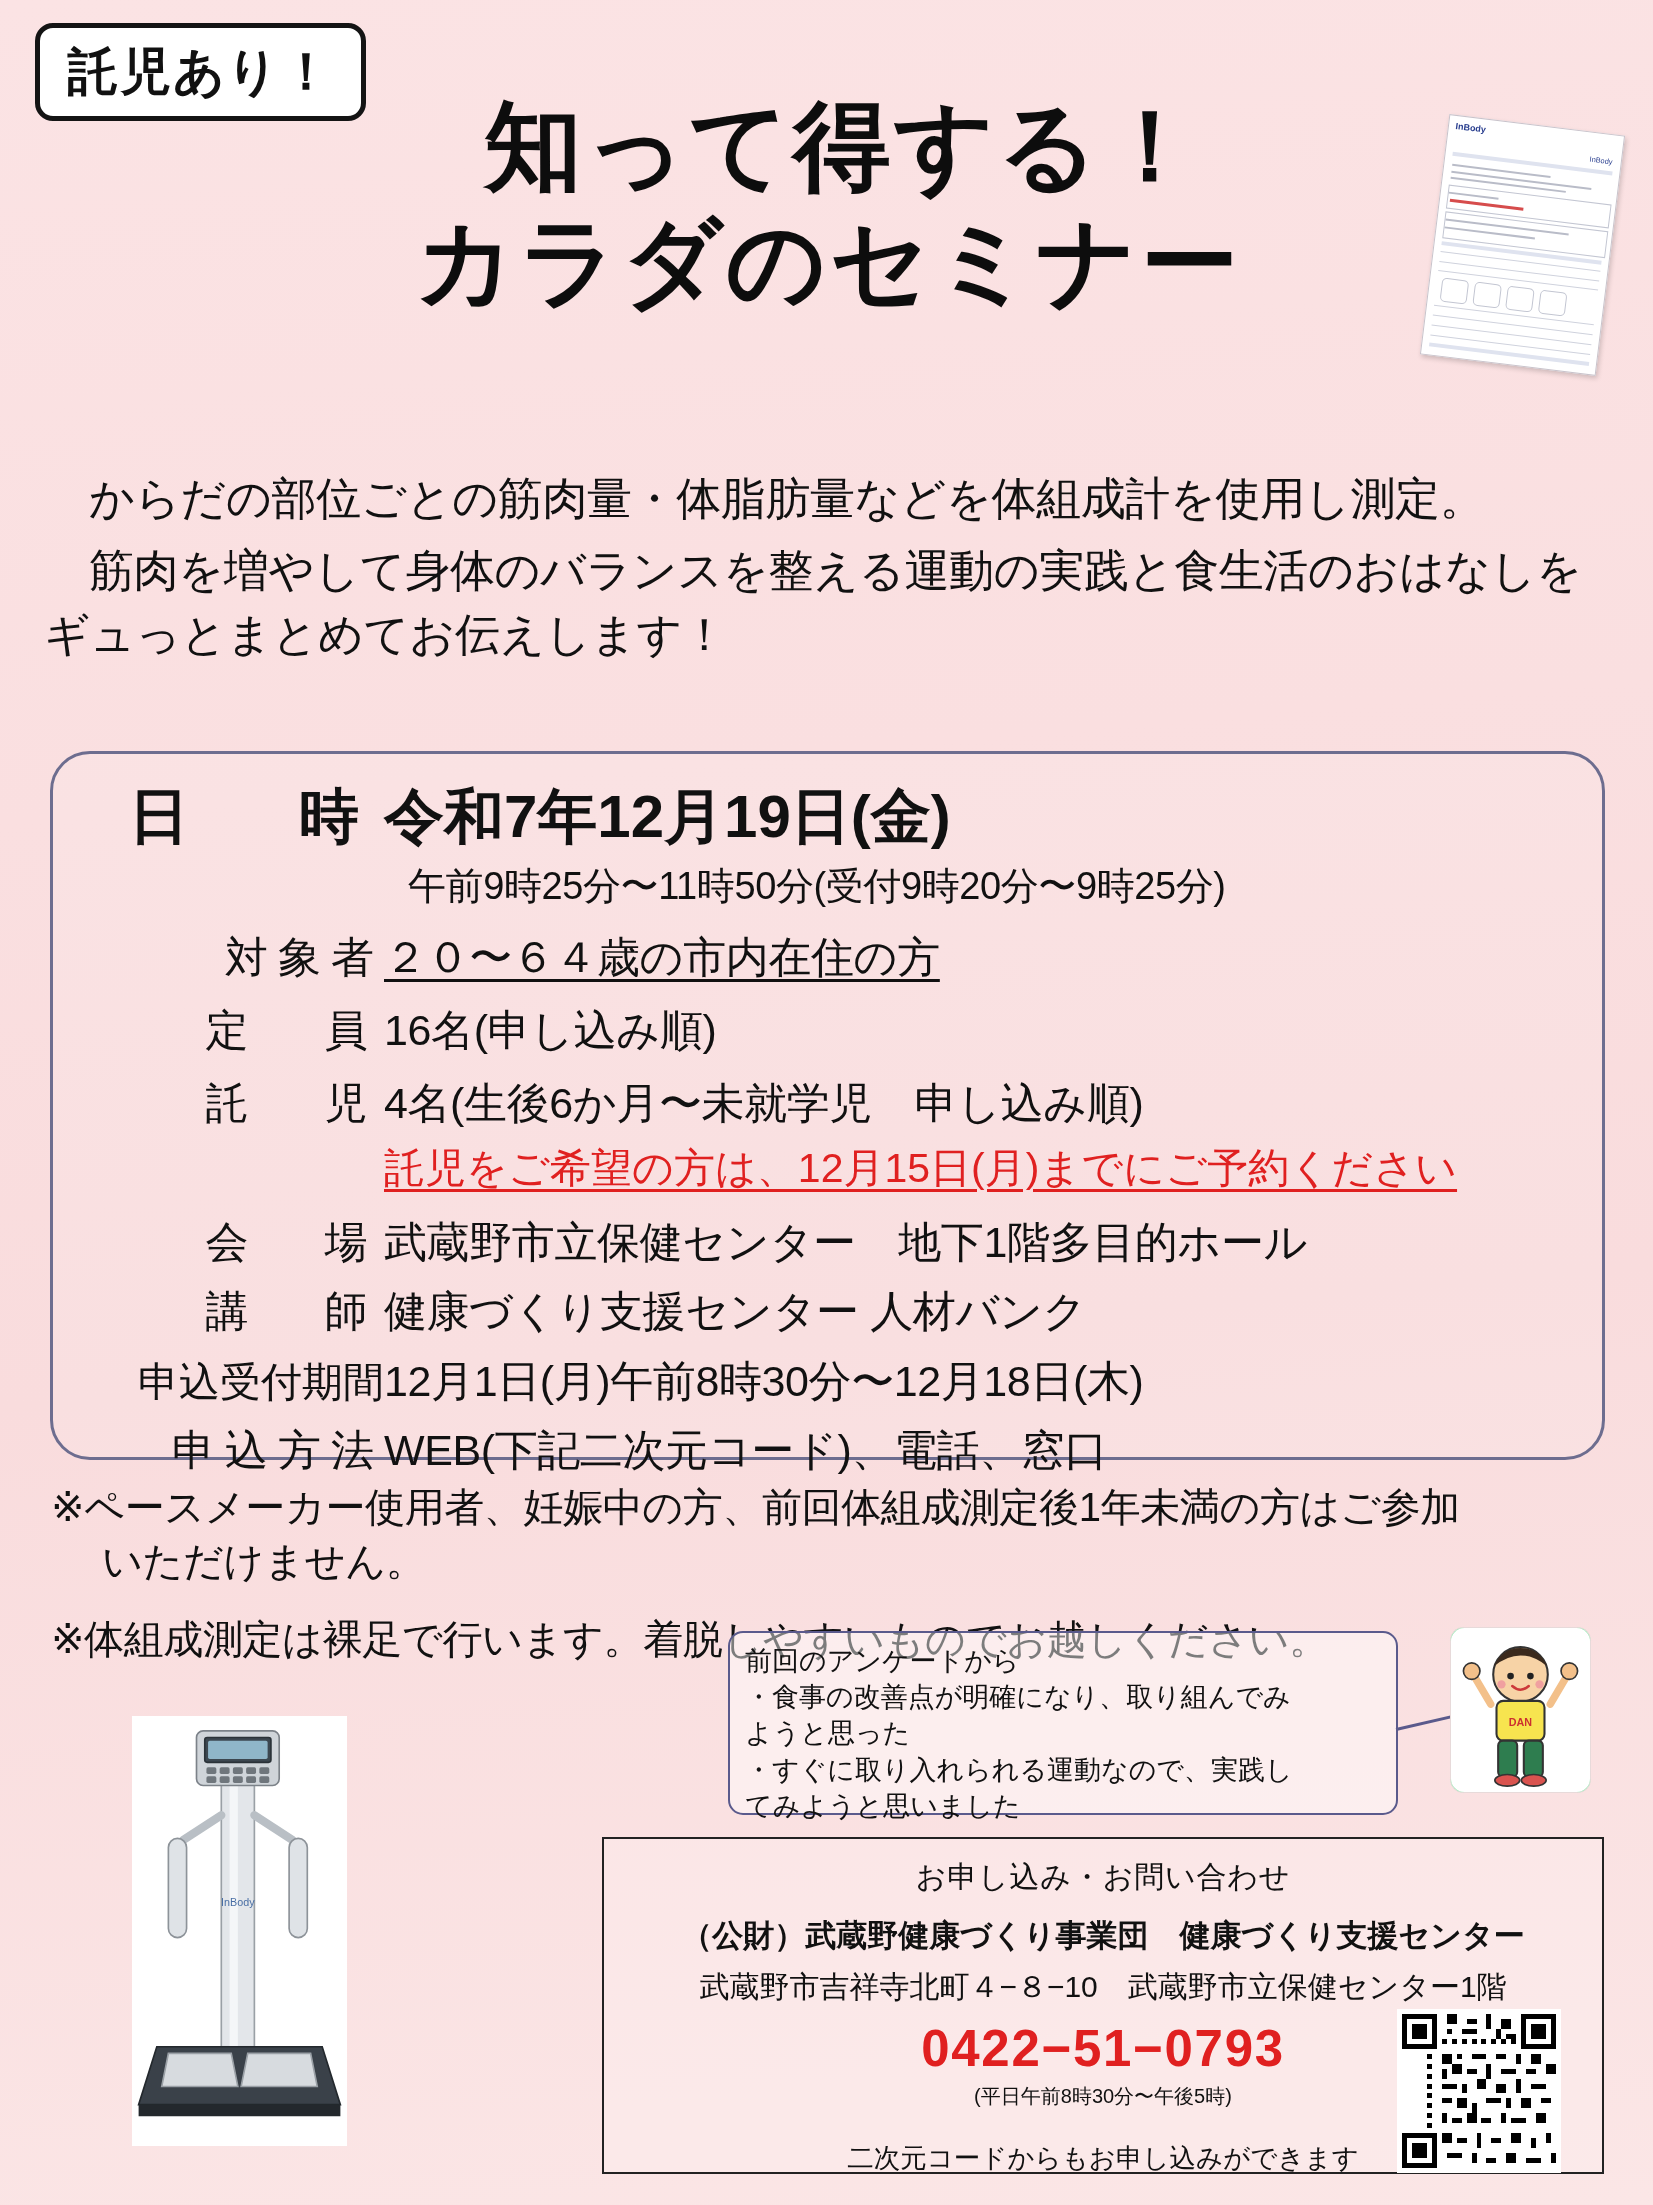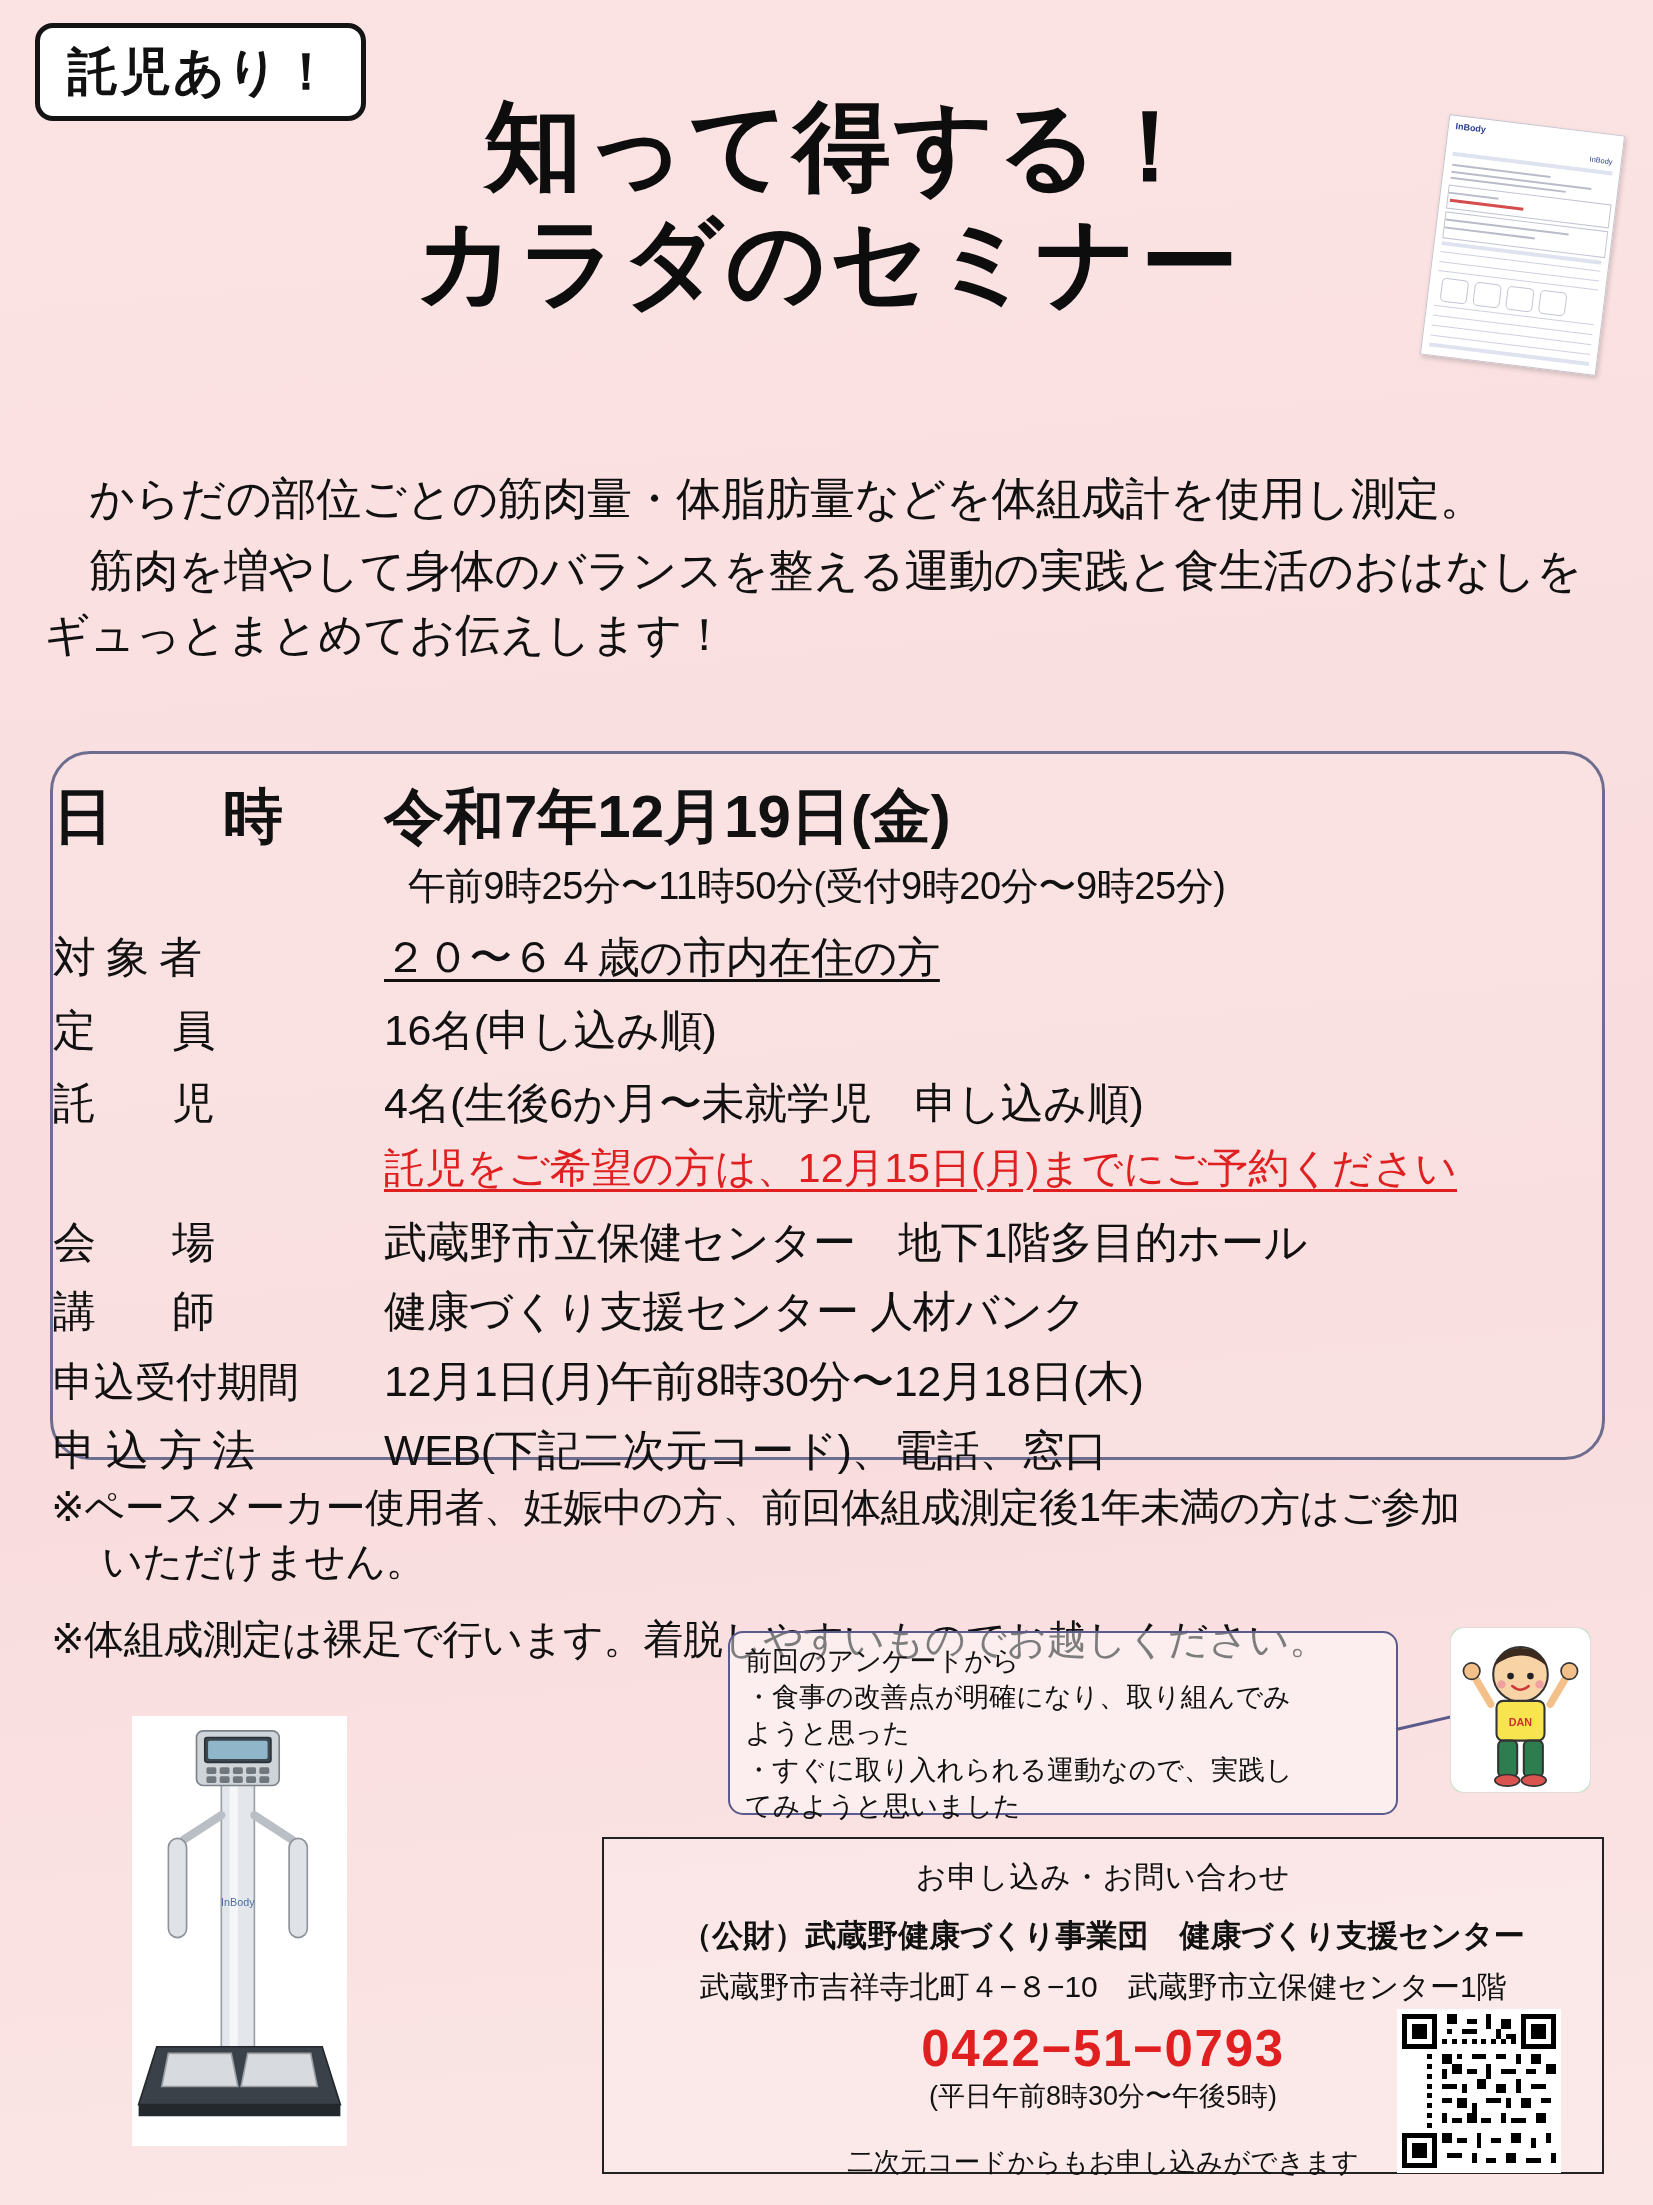--- a/index.html
+++ b/index.html
@@ -161,20 +161,21 @@
     width: 100%;
     display: flex;
     align-items: baseline;
   }
   .lbl {
     width: 331px;
     box-sizing: border-box;
     font-size: 43px;
     letter-spacing: 0.8px;
     white-space: nowrap;
+    text-align: right;
   }
   .lbl.sp3 { letter-spacing: 16.5px; }
   .lbl.sp4 { letter-spacing: 10px; }
   .lbl.nosp { letter-spacing: 0px; font-size: 41px; }
   .val {
     font-size: 43px;
     letter-spacing: -0.4px;
     white-space: nowrap;
   }
   .val.big {
@@ -286,21 +287,21 @@
   .contact .c1 { font-size: 30px; letter-spacing: 0.8px; }
   .contact .c2 { font-size: 31px; font-weight: bold; margin-top: 16.5px; letter-spacing: 0px; }
   .contact .c3 { font-size: 30px; margin-top: 10px; letter-spacing: 0px; }
   .contact .tel {
     font-size: 51px;
     font-weight: bold;
     color: #e02020;
     margin-top: 11.6px;
     letter-spacing: 1.7px;
   }
-  .contact .c4 { font-size: 27px; }
+  .contact .c4 { font-size: 20px; margin-top: 5px; }
   .contact .c5 { font-size: 26.5px; margin-top: 30px; }
 
   .qr {
     position: absolute;
     left: 1397px;
     top: 2009px;
     width: 164px;
     height: 164px;
     background: #fff;
   }

